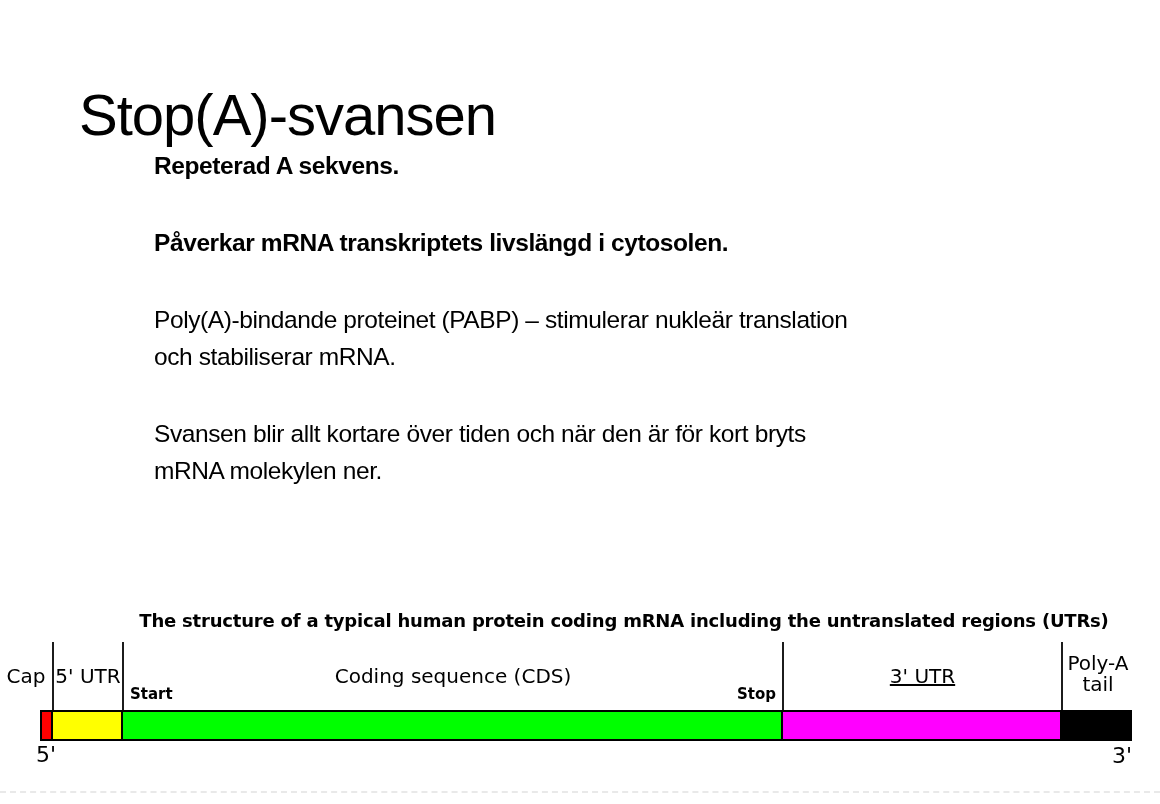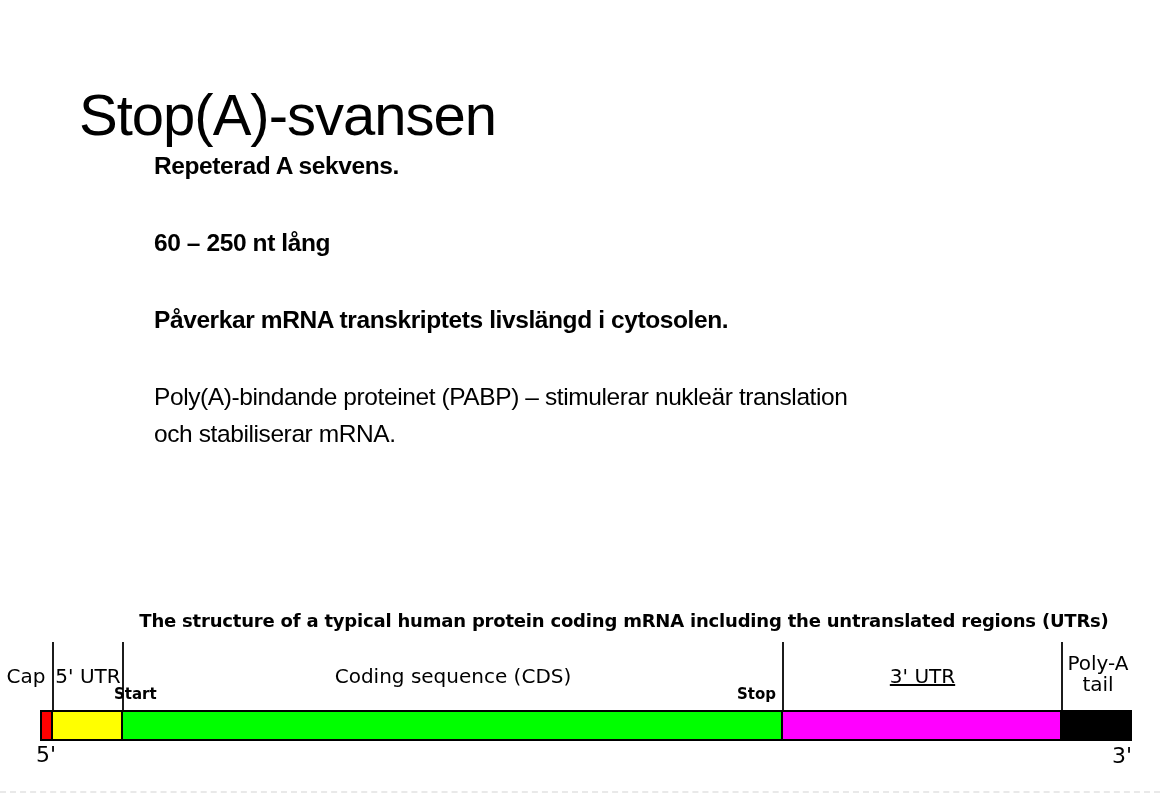--- a/index.html
+++ b/index.html
@@ -75,21 +75,21 @@
     top: 664px;
     font-size: 20px;
     text-align: center;
     white-space: nowrap;
   }
   .dlabel.cap-l   { left: 0;      width: 52px; }
   .dlabel.utr5-l  { left: 53px;   width: 70px; }
   .dlabel.cds-l   { left: 123px;  width: 660px; }
   .dlabel.utr3-l  { left: 783px;  width: 279px; text-decoration: underline; }
   .dlabel.small   { font-size: 15px; font-weight: 700; top: 685px; }
-  .dlabel.start-l { left: 114px;  text-align: right;  width: auto; }
+  .dlabel.start-l { left: 130px;  text-align: right;  width: auto; }
   .dlabel.stop-l  { left: 683px;  width: 93px; text-align: right; }
   .dlabel.polya-l { left: 1060px; width: 76px; top: 653px; line-height: 21px; }
   .dlabel.polya-l span { display: block; }
   .prime {
     position: absolute;
     font-size: 22px;
     font-family: "DejaVu Sans", sans-serif;
   }
   .prime.five  { left: 36px;  top: 742px; }
   .prime.three { left: 1080px; top: 743px; width: 52px; text-align: right; }
@@ -103,28 +103,29 @@
 </head>
 <body>
 
 <h1 class="slide-title">Stop(A)-svansen</h1>
 
 <div class="body-text">
   <p class="para bold">
     <span class="line">Repeterad A sekvens.</span>
   </p>
   <p class="para bold">
-    <span class="line">60 – 250 nt lång</span>
-  </p>
-  <p class="para bold">
     <span class="line">Påverkar mRNA transkriptets livslängd i cytosolen.</span>
   </p>
   <p class="para">
     <span class="line">Poly(A)-bindande proteinet (PABP) – stimulerar nukleär translation</span>
     <span class="line">och stabiliserar mRNA.</span>
+  </p>
+  <p class="para">
+    <span class="line">Svansen blir allt kortare över tiden och när den är för kort bryts</span>
+    <span class="line">mRNA molekylen ner.</span>
   </p>
 </div>
 
 <div class="diagram">
 
   <div class="diagram-title">The structure of a typical human protein coding mRNA including the untranslated regions (UTRs)</div>
 
   <div class="vline l1"></div>
   <div class="vline l2"></div>
   <div class="vline l3"></div>

